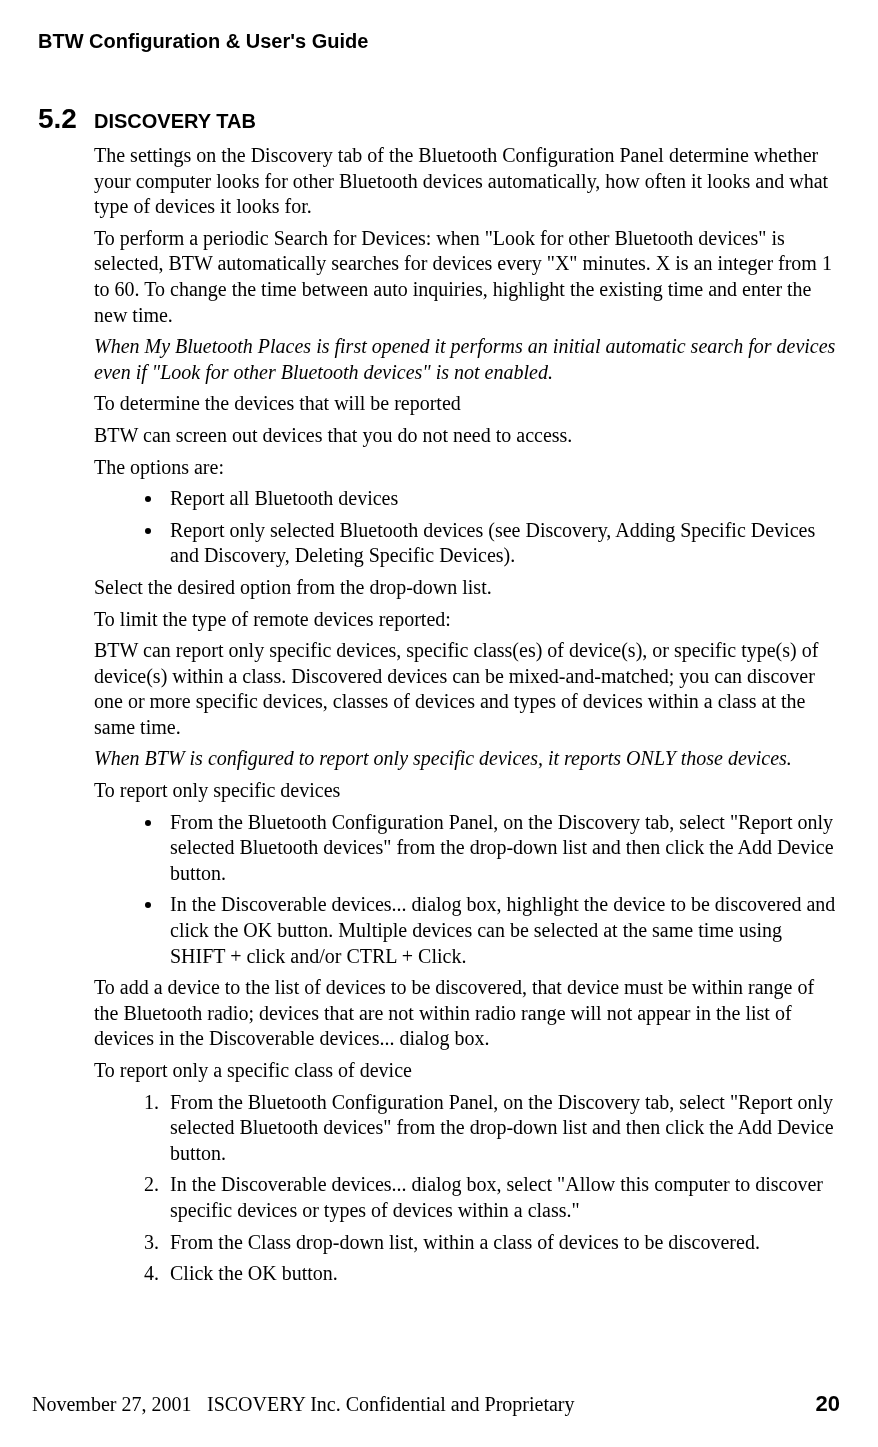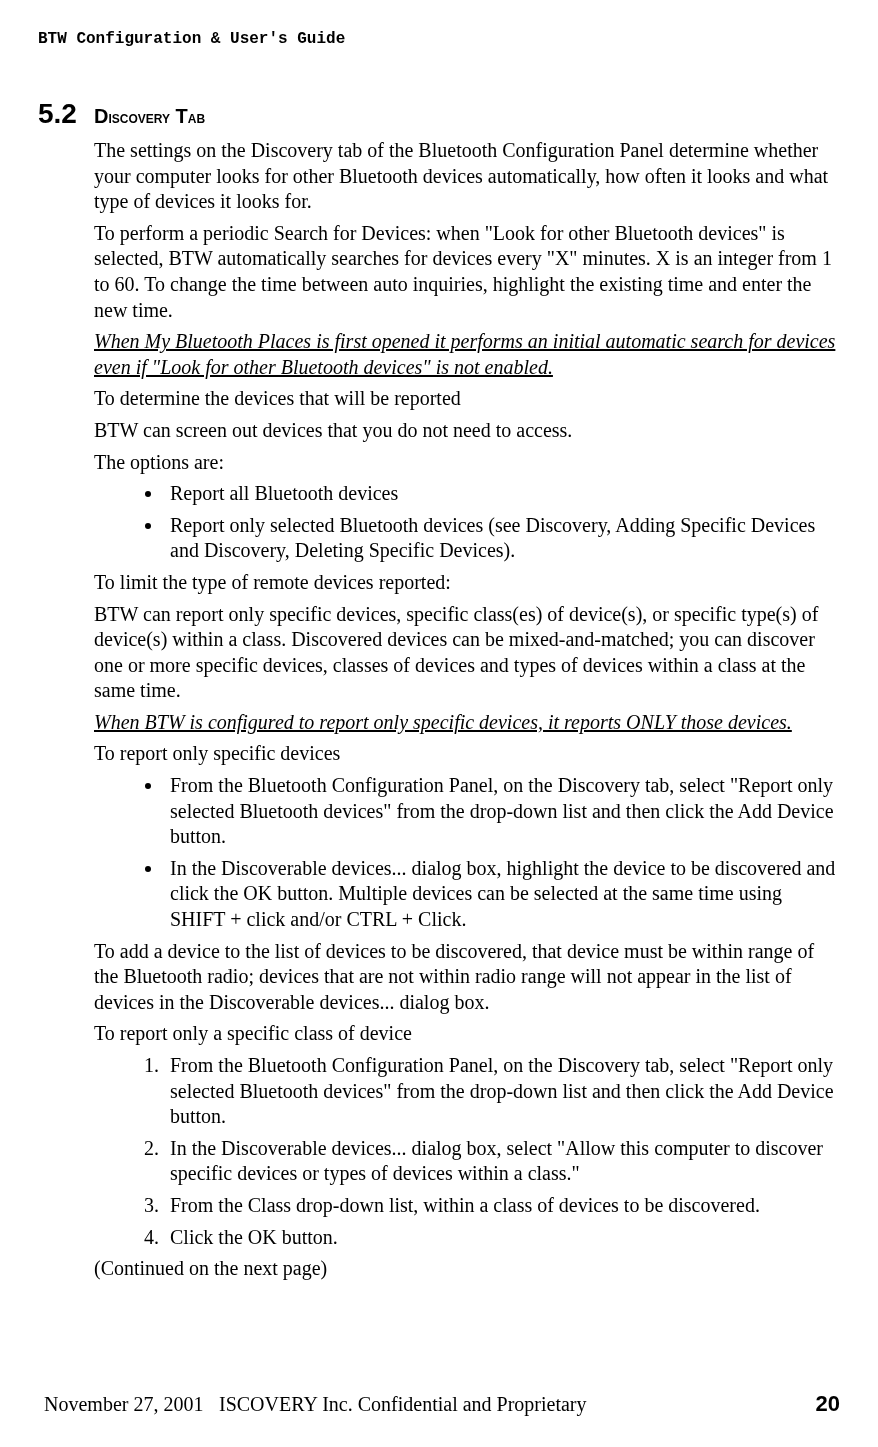--- a/index.html
+++ b/index.html
@@ -10,55 +10,54 @@
     body {
       font-family: "Times New Roman", Times, serif;
       background: #fff;
       color: #000;
       width: 878px;
       height: 1447px;
       padding: 30px 38px 30px 38px;
       position: relative;
     }
     .doc-header {
-      font-family: Liberation Mono, monospace;
+      font-family: Liberation Sans, sans-serif;
       font-weight: bold;
-      font-size: 16px;
+      font-size: 20px;
       margin-bottom: 50px;
     }
     .section-row {
       display: flex;
       align-items: baseline;
       margin-bottom: 8px;
     }
     .section-number {
       font-family: Arial, Helvetica, sans-serif;
       font-weight: bold;
       font-size: 28px;
       width: 56px;
     }
     .section-title {
       font-family: Arial, Helvetica, sans-serif;
       font-weight: bold;
       font-size: 20px;
     }
     .smallcaps {
-      font-size: 12px;
+      font-size: 20px;
     }
     .content {
       margin-left: 56px;
       font-size: 20px;
       line-height: 1.28;
     }
     .content p {
       margin-bottom: 6px;
     }
     .content p.italic {
       font-style: italic;
-      text-decoration: underline;
     }
     .content ul {
       list-style: disc;
       padding-left: 70px;
       margin-bottom: 6px;
     }
     .content ul li {
       padding-left: 6px;
       margin-bottom: 6px;
     }
@@ -66,21 +65,21 @@
       padding-left: 70px;
       margin-bottom: 6px;
     }
     .content ol li {
       padding-left: 6px;
       margin-bottom: 6px;
     }
     .footer {
       position: absolute;
       bottom: 30px;
-      left: 44px;
+      left: 32px;
       right: 38px;
       display: flex;
       align-items: baseline;
       font-size: 20px;
     }
     .footer-date {
       font-family: "Times New Roman", Times, serif;
       width: 175px;
     }
     .footer-center {
@@ -109,36 +108,36 @@
   <p>The settings on the Discovery tab of the Bluetooth Configuration Panel determine whether your computer looks for other Bluetooth devices automatically, how often it looks and what type of devices it looks for.</p>
   <p>To perform a periodic Search for Devices: when "Look for other Bluetooth devices" is selected, BTW automatically searches for devices every "X" minutes. X is an integer from 1 to 60. To change the time between auto inquiries, highlight the existing time and enter the new time.</p>
   <p class="italic">When My Bluetooth Places is first opened it performs an initial automatic search for devices even if "Look for other Bluetooth devices" is not enabled.</p>
   <p>To determine the devices that will be reported</p>
   <p>BTW can screen out devices that you do not need to access.</p>
   <p>The options are:</p>
   <ul>
     <li>Report all Bluetooth devices</li>
     <li>Report only selected Bluetooth devices (see Discovery, Adding Specific Devices and Discovery, Deleting Specific Devices).</li>
   </ul>
+  <p>Select the desired option from the drop-down list.</p>
   <p>To limit the type of remote devices reported:</p>
   <p>BTW can report only specific devices, specific class(es) of device(s), or specific type(s) of device(s) within a class. Discovered devices can be mixed-and-matched; you can discover one or more specific devices, classes of devices and types of devices within a class at the same time.</p>
   <p class="italic">When BTW is configured to report only specific devices, it reports ONLY those devices.</p>
   <p>To report only specific devices</p>
   <ul>
     <li>From the Bluetooth Configuration Panel, on the Discovery tab, select "Report only selected Bluetooth devices" from the drop-down list and then click the Add Device button.</li>
     <li>In the Discoverable devices... dialog box, highlight the device to be discovered and click the OK button. Multiple devices can be selected at the same time using SHIFT + click and/or CTRL + Click.</li>
   </ul>
   <p>To add a device to the list of devices to be discovered, that device must be within range of the Bluetooth radio; devices that are not within radio range will not appear in the list of devices in the Discoverable devices... dialog box.</p>
   <p>To report only a specific class of device</p>
   <ol>
     <li>From the Bluetooth Configuration Panel, on the Discovery tab, select "Report only selected Bluetooth devices" from the drop-down list and then click the Add Device button.</li>
     <li>In the Discoverable devices... dialog box, select "Allow this computer to discover specific devices or types of devices within a class."</li>
     <li>From the Class drop-down list, within a class of devices to be discovered.</li>
     <li>Click the OK button.</li>
   </ol>
-  <p>(Continued on the next page)</p>
 </div>
 
 <div class="footer">
   <span class="footer-date">November 27, 2001</span>
   <span class="footer-center">ISCOVERY Inc. Confidential and Proprietary</span>
   <span class="footer-page">20</span>
 </div>
 
 </body></html>

